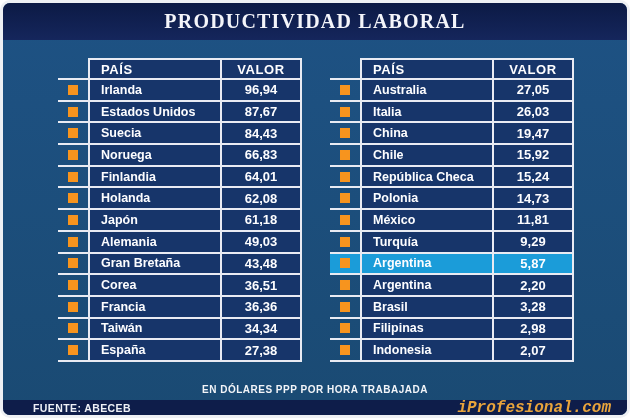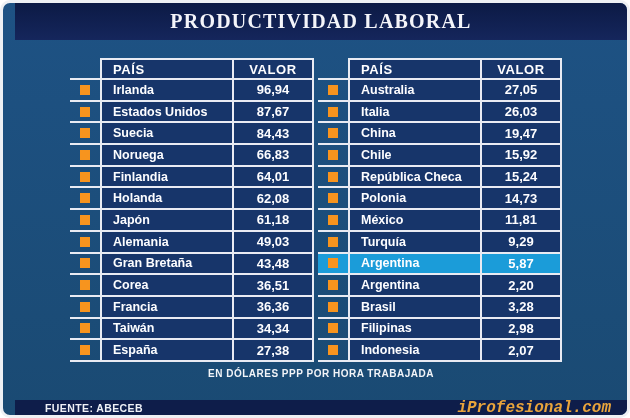--- a/index.html
+++ b/index.html
@@ -2,33 +2,32 @@
 <html><head>
 <meta charset="utf-8">
 <style>
   html,body { margin:0; padding:0; background:#ffffff; }
   .card {
     width:630px; height:418px; box-sizing:border-box;
     border:3px solid #eef0f4; border-radius:10px; overflow:hidden;
     background:linear-gradient(180deg,#1e5284 0%,#1a4a73 100%);
     display:flex; flex-direction:column;
     font-family:"Liberation Sans", sans-serif;
-    padding-left:12px;
   }
   .title-bar {
     flex:none; height:37px;
     background:linear-gradient(180deg,#0c1a45 0%,#15265c 100%);
     display:flex; align-items:center; justify-content:center;
   }
   .title {
     font-family:"Liberation Serif", serif; font-weight:bold;
     font-size:20px; color:#f4f5fa; letter-spacing:1.2px;
   }
   .main { flex:1; position:relative; }
-  .tables { display:flex; padding:18px 0 0 55px; gap:4px; }
+  .tables { display:flex; padding:18px 0 0 55px; gap:28px; }
   .tgroup {
     display:grid;
     grid-template-columns:30px 132px 82px;
     grid-template-rows:22px;
     grid-auto-rows:21.7px;
   }
   .trow { display:contents; }
   .cell {
     box-sizing:border-box; height:100%;
     background:#17356a; color:#fdfdff;
@@ -40,21 +39,21 @@
     box-sizing:border-box; height:100%;
     display:flex; align-items:center; justify-content:center;
     border-bottom:2px solid #e9ebf3;
   }
   .bullet { width:10px; height:10px; background:#f7941e; display:block; }
   .country { padding-left:11px; font-size:12.5px; font-weight:bold; border-left:2px solid #e9ebf3; }
   .value { justify-content:center; font-size:13px; font-weight:bold; border-left:2px solid #e9ebf3; border-right:2px solid #e9ebf3; }
   .hcell { font-size:13px; letter-spacing:.6px; border-top:2px solid #e9ebf3; }
   .trow.highlight .cell, .trow.highlight .bcell { background:#1b9cd9;text-align:center; }
   .note {
-    margin-top:6px; text-align:center;
+    margin-top:22px; text-align:center;
     font-size:10px; font-weight:bold; letter-spacing:.5px; color:#f2f4f8;
   }
   .footer {
     flex:none; height:15px; background:#0e1d4a;
     display:flex; align-items:center; justify-content:space-between;
     padding:0 16px 0 30px;
   }
   .source { font-size:10.5px; font-weight:bold; letter-spacing:.4px; color:#eef0f6; }
   .brand {
     font-family:Liberation Mono, monospace; font-style:italic; font-weight:bold;

